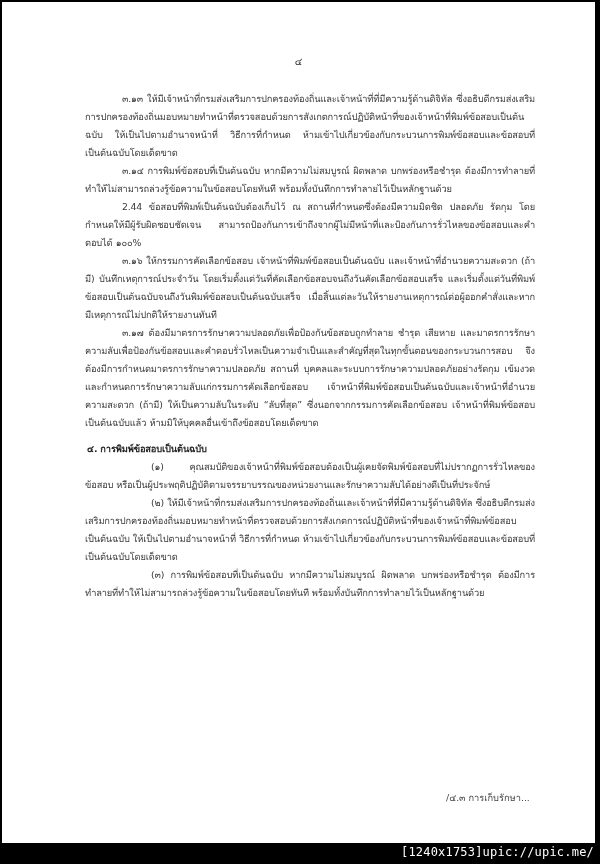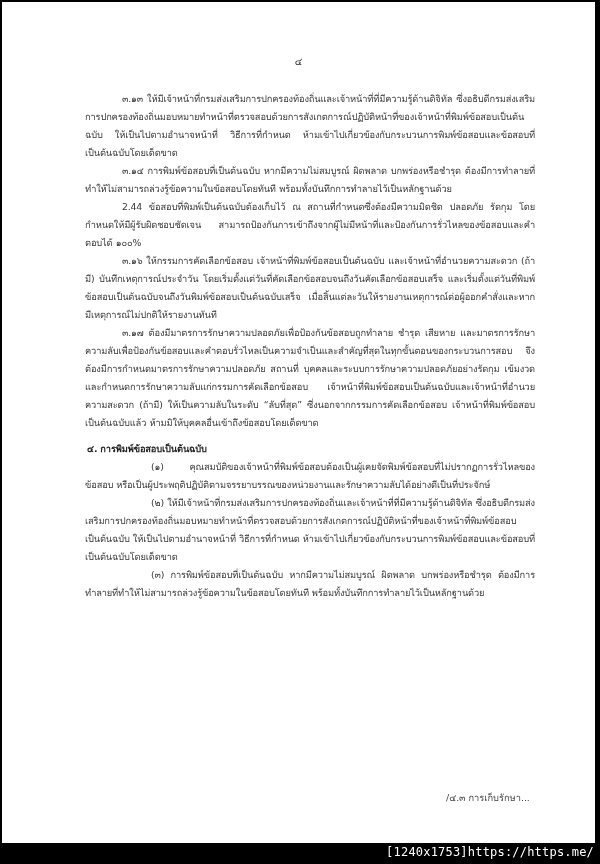--- a/index.html
+++ b/index.html
@@ -113,13 +113,13 @@
     <p class="item">(๑) คุณสมบัติของเจ้าหน้าที่พิมพ์ข้อสอบต้องเป็นผู้เคยจัดพิมพ์ข้อสอบที่ไม่ปรากฏการรั่วไหลของข้อสอบ หรือเป็นผู้ประพฤติปฏิบัติตามจรรยาบรรณของหน่วยงานและรักษาความลับได้อย่างดีเป็นที่ประจักษ์</p>
 
     <p class="item">(๒) ให้มีเจ้าหน้าที่กรมส่งเสริมการปกครองท้องถิ่นและเจ้าหน้าที่ที่มีความรู้ด้านดิจิทัล ซึ่งอธิบดีกรมส่งเสริมการปกครองท้องถิ่นมอบหมายทำหน้าที่ตรวจสอบด้วยการสังเกตการณ์ปฏิบัติหน้าที่ของเจ้าหน้าที่พิมพ์ข้อสอบเป็นต้นฉบับ ให้เป็นไปตามอำนาจหน้าที่ วิธีการที่กำหนด ห้ามเข้าไปเกี่ยวข้องกับกระบวนการพิมพ์ข้อสอบและข้อสอบที่เป็นต้นฉบับโดยเด็ดขาด</p>
     <p class="item">(๓) การพิมพ์ข้อสอบที่เป็นต้นฉบับ หากมีความไม่สมบูรณ์ ผิดพลาด บกพร่องหรือชำรุด ต้องมีการทำลายที่ทำให้ไม่สามารถล่วงรู้ข้อความในข้อสอบโดยทันที พร้อมทั้งบันทึกการทำลายไว้เป็นหลักฐานด้วย</p>
   </div>
 
   <div class="continuation">/๔.๓ การเก็บรักษา...</div>
 </div>
 
 <div class="bottom-bar"></div>
-<div class="watermark">[1240x1753]https://https.me/</div>
+<div class="watermark">[1240x1753]upic://upic.me/</div>
 
 </body></html>

